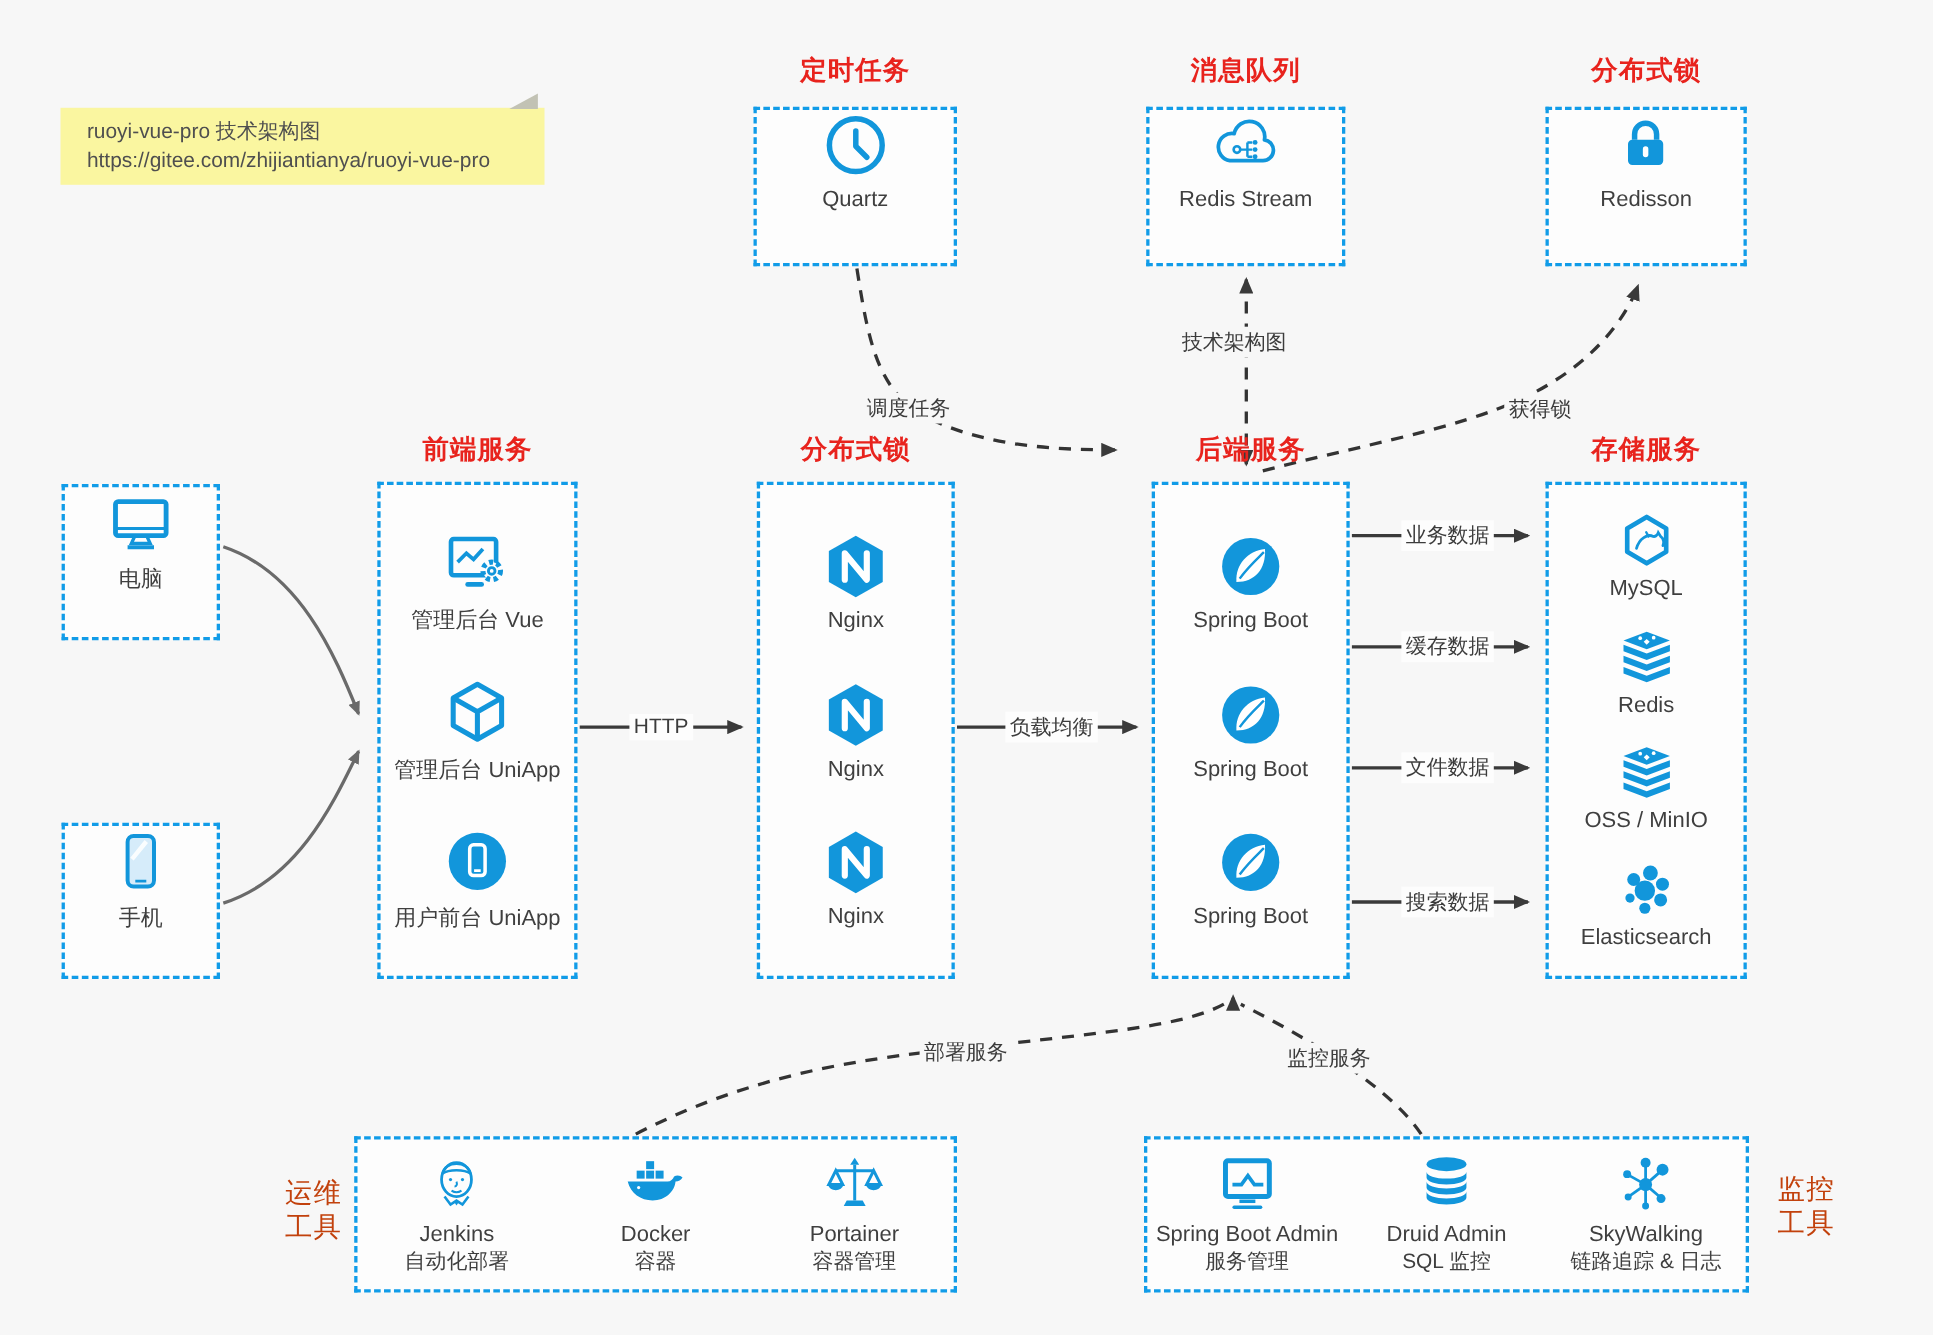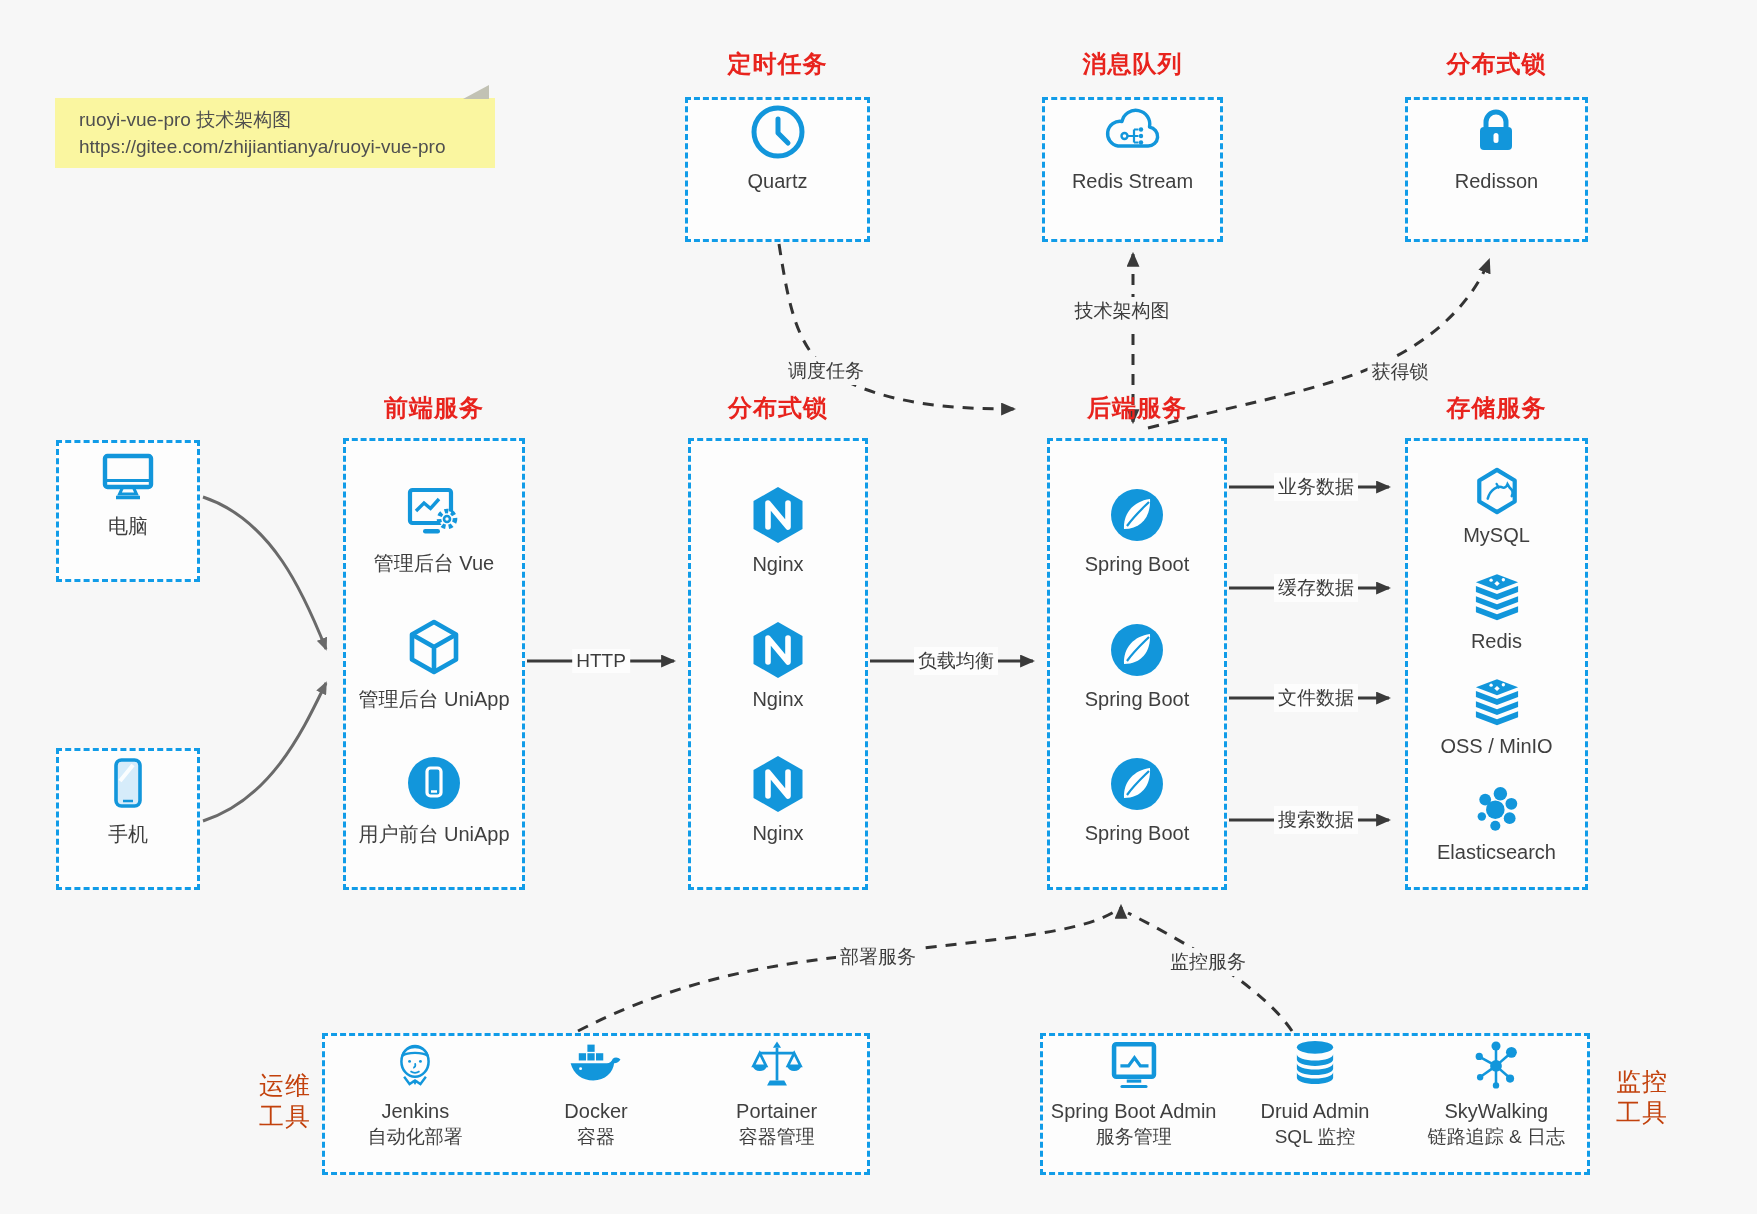--- a/index.html
+++ b/index.html
@@ -3,21 +3,21 @@
 <meta charset="utf-8">
 <style>
   html,body{margin:0;padding:0;background:#f7f7f7;font-family:"Liberation Sans","DejaVu Sans",sans-serif;}
   #canvas{position:relative;width:1757px;height:1214px;background:#f7f7f7;overflow:hidden;}
   svg.wires{position:absolute;left:0;top:0;z-index:1;}
   .gbox{position:absolute;border:3px dashed #119ce8;background:#fdfdfd;box-sizing:border-box;z-index:2;}
   .gtitle{position:absolute;text-align:center;font-size:24px;font-weight:bold;color:#e8231d;z-index:2;letter-spacing:1px;}
   .side-title{position:absolute;text-align:center;font-size:25px;font-weight:normal;color:#c2410c;line-height:31px;z-index:2;letter-spacing:1px;}
   .vstack{display:flex;flex-direction:column;justify-content:space-evenly;align-items:center;height:100%;}
   .cstack{display:flex;flex-direction:column;justify-content:flex-start;align-items:center;height:100%;gap:10px;}
-  .hstack{display:flex;flex-direction:row;align-items:flex-start;height:100%;}
+  .hstack{display:flex;flex-direction:row;align-items:center;height:100%;}
   .hstack>.tool{flex:1;display:flex;flex-direction:column;align-items:center;justify-content:center;}
   .node{display:flex;flex-direction:column;align-items:center;}
   .nlabel{font-size:20px;color:#3f3f3f;margin-top:6px;white-space:nowrap;}
   .tool .nlabel{margin-top:4px;line-height:26px;text-align:center;}
   .tool .ndesc{font-size:19px;color:#3f3f3f;line-height:26px;text-align:center;white-space:nowrap;}
   .elabel{position:absolute;transform:translate(-50%,-50%);background:#fdfdfd;color:#3c3c3c;font-size:19px;padding:1px 4px;white-space:nowrap;z-index:3;}
   .note{position:absolute;left:55px;top:98px;width:440px;height:70px;background:#faf6a0;color:#4f4f4f;font-size:19px;line-height:27px;padding:8px 24px;box-sizing:border-box;z-index:2;}
   .note .fold{position:absolute;top:-13px;right:6px;width:0;height:0;border-left:26px solid transparent;border-bottom:14px solid #c2c2b4;}
   .ic{width:64px;height:64px;}
   .ic-s{width:54px;height:54px;}

